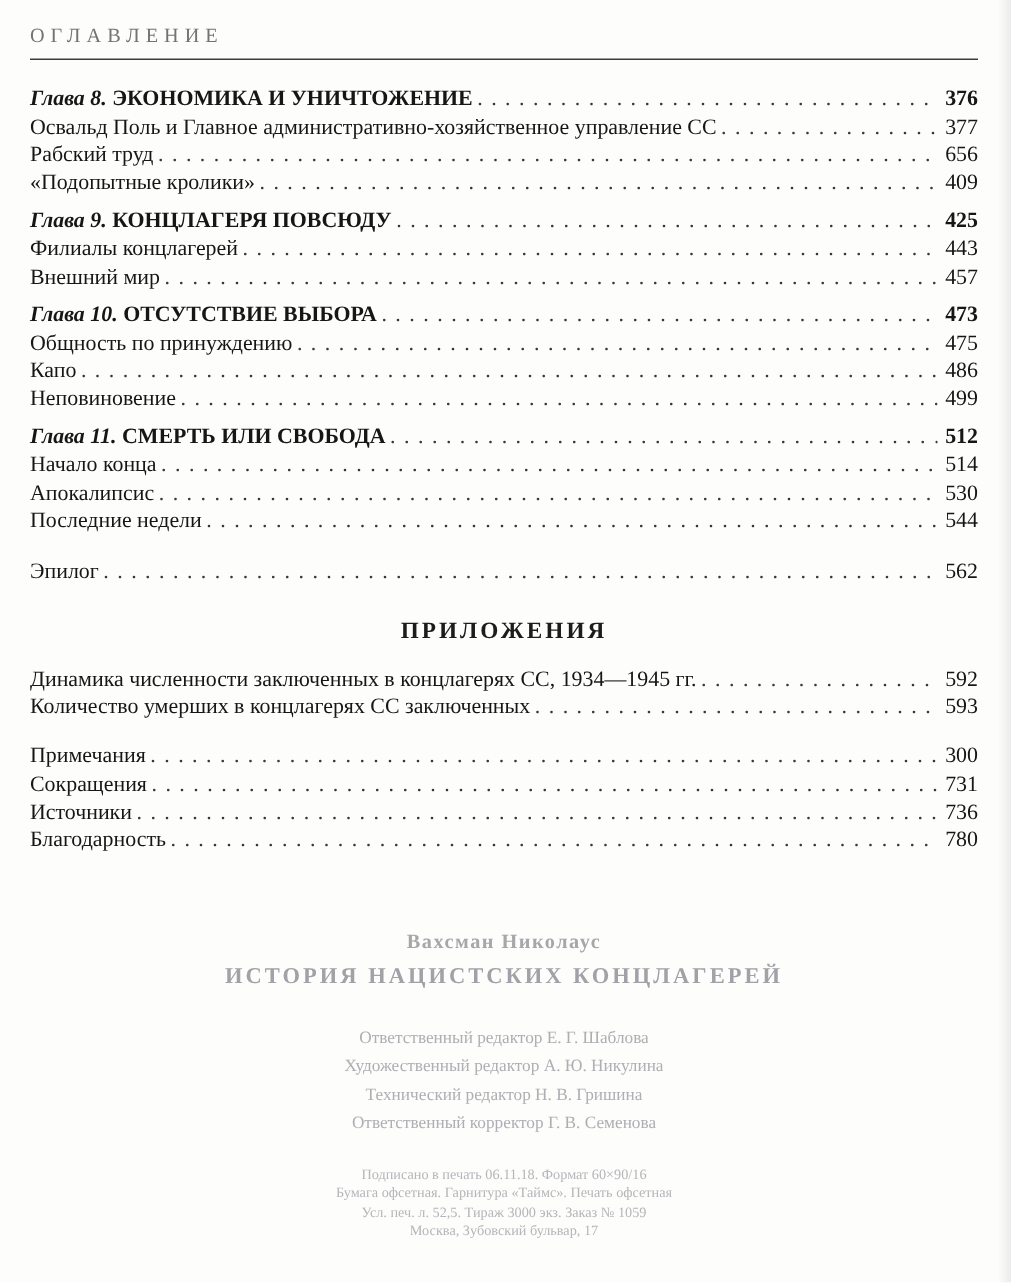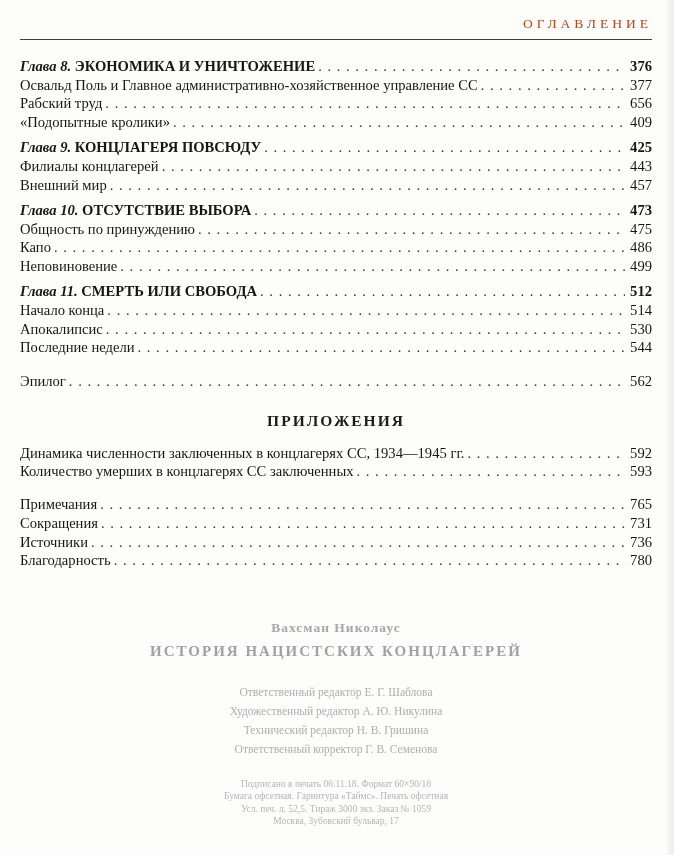--- a/index.html
+++ b/index.html
@@ -10,21 +10,21 @@
     color:#161616;
   }
   body::after{ 
     content:"";position:absolute;top:0;right:0;width:9px;height:100%;
     background:linear-gradient(to right, rgba(0,0,0,0), rgba(0,0,0,0.07));
     pointer-events:none;
   }
   .page{padding:16px 22px 0 20px;}
 
   .header{
-    text-align:right;font-size:13.5px;letter-spacing:4px;color:#c2410c;
+    text-align:left;font-size:13.5px;letter-spacing:4px;color:#737373;
   }
   .rule{border-bottom:1.4px solid #3c3c3c;margin-top:7px;margin-bottom:17px;}
 
   .toc-line{display:flex;align-items:baseline;font-size:14.6px;line-height:18.7px;}
   .toc-title{white-space:nowrap;}
   .chapter-prefix{font-style:italic;font-weight:bold;}
   .chapter-title{font-weight:bold;}
   .toc-line.chapter .page-num{font-weight:bold;}
   .leader{
     flex:1 1 auto;overflow:hidden;white-space:nowrap;margin:0 3px;color:#383838;
@@ -166,21 +166,21 @@
         <div class="toc-line">
           <span class="toc-title">Количество умерших в концлагерях СС заключенных</span>
           <span class="leader"></span>
           <span class="page-num">593</span>
         </div>
       </div>
       <div class="app-group">
         <div class="toc-line">
           <span class="toc-title">Примечания</span>
           <span class="leader"></span>
-          <span class="page-num">765</span>
+          <span class="page-num">300</span>
         </div>
         <div class="toc-line">
           <span class="toc-title">Сокращения</span>
           <span class="leader"></span>
           <span class="page-num">731</span>
         </div>
         <div class="toc-line">
           <span class="toc-title">Источники</span>
           <span class="leader"></span>
           <span class="page-num">736</span>

